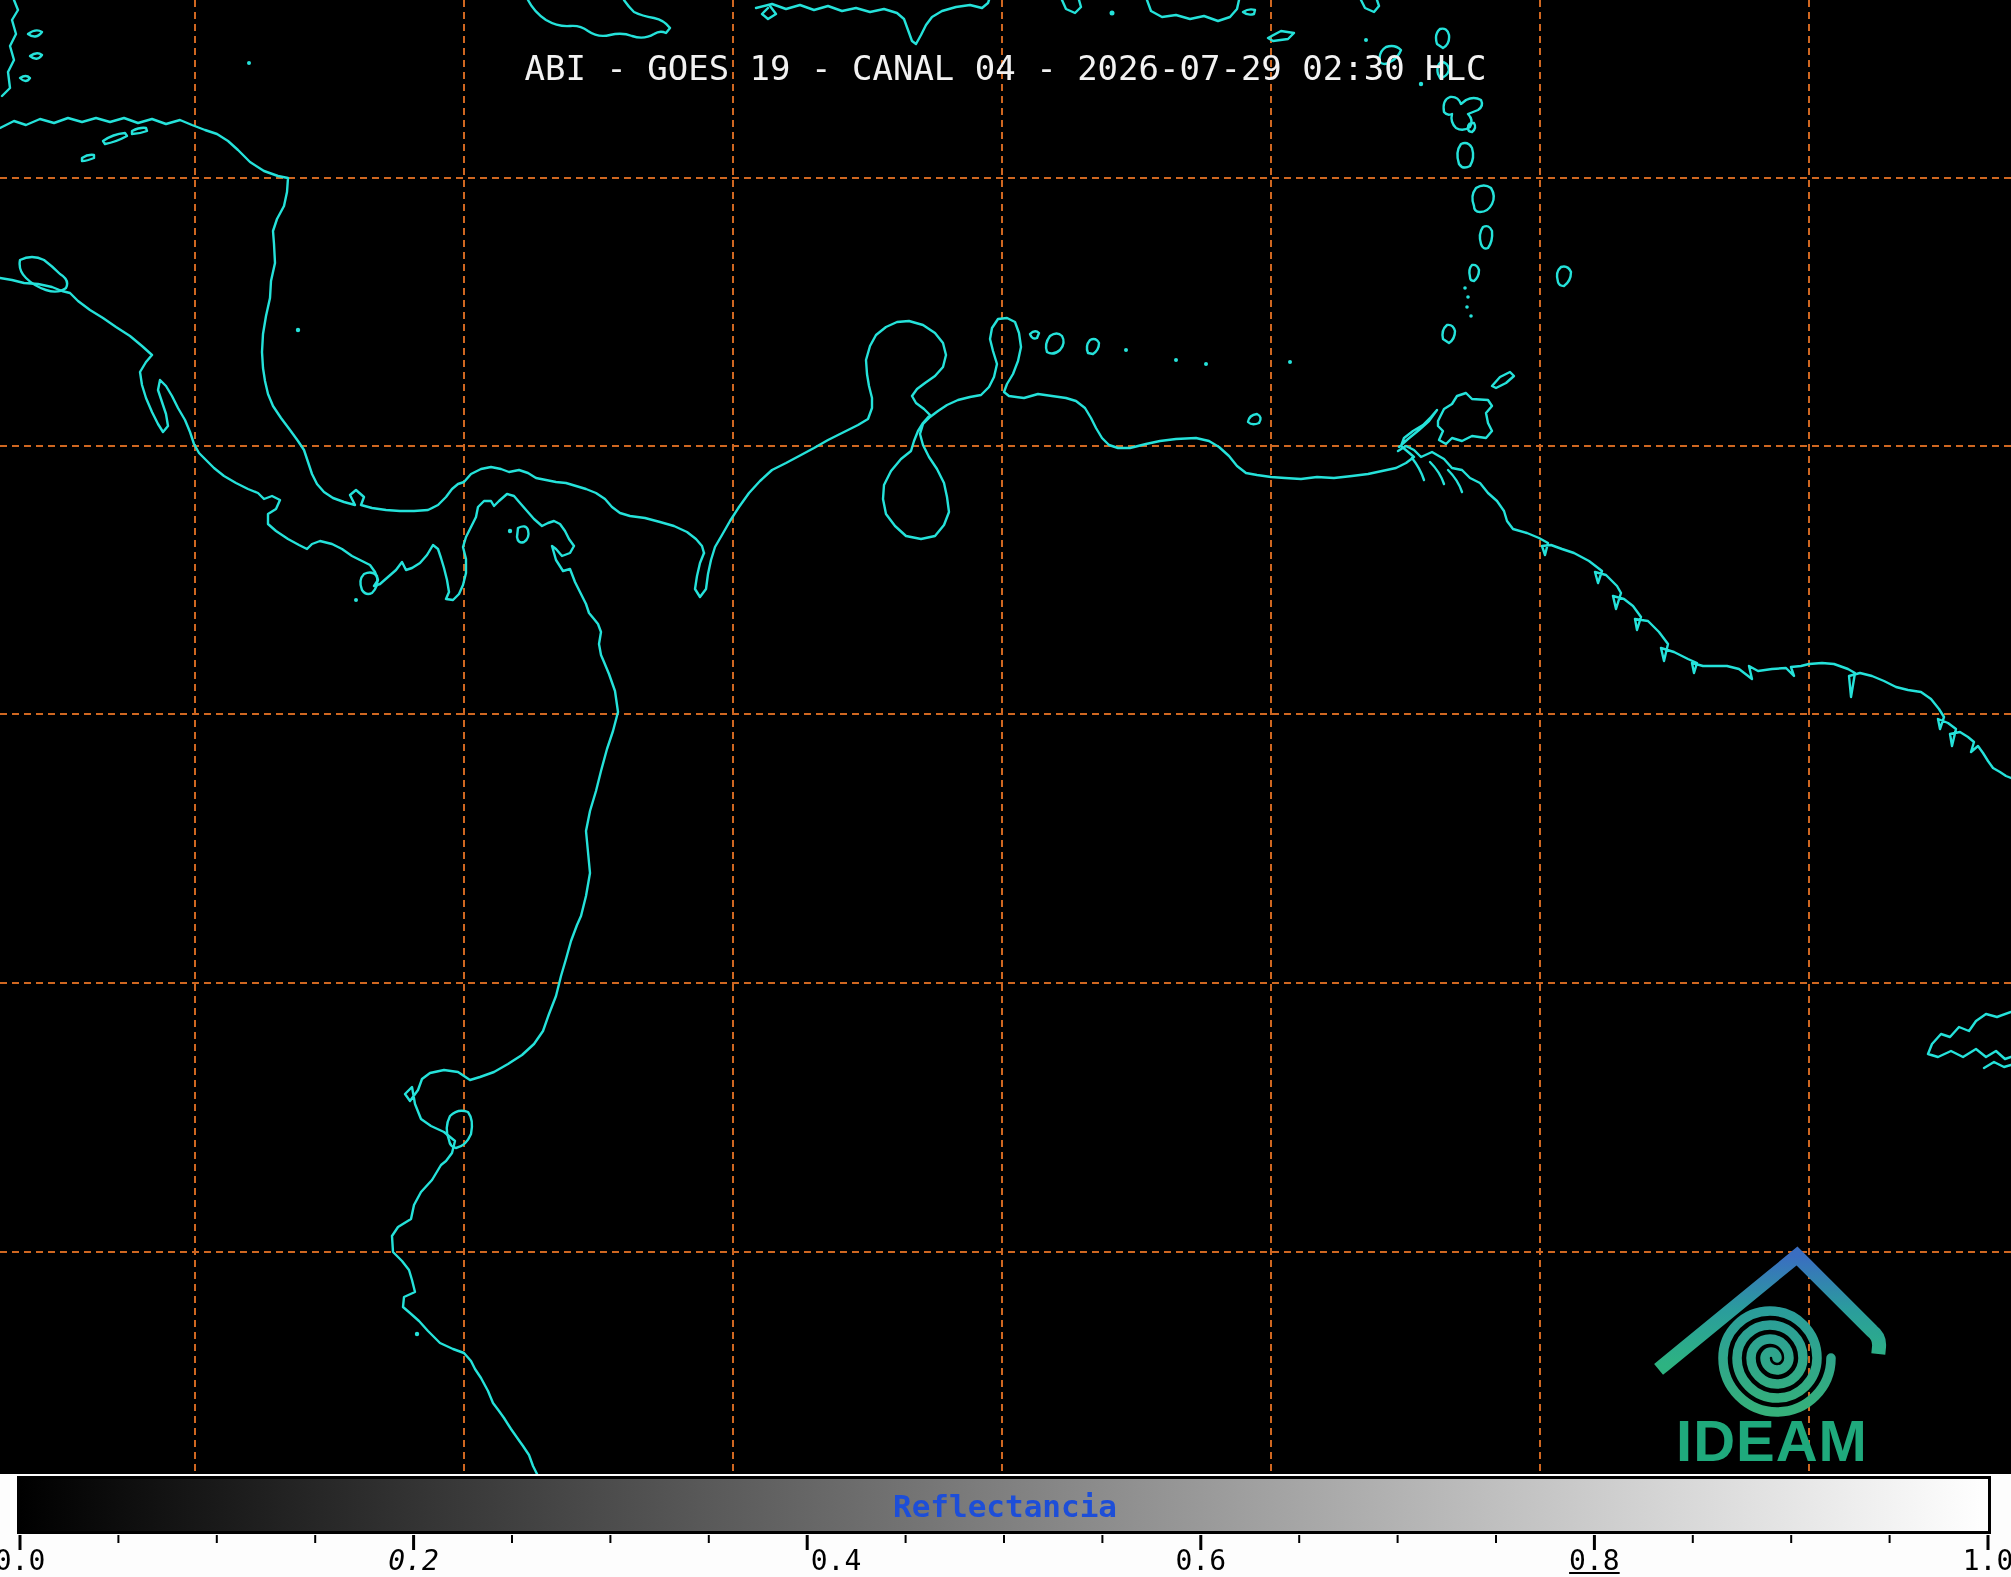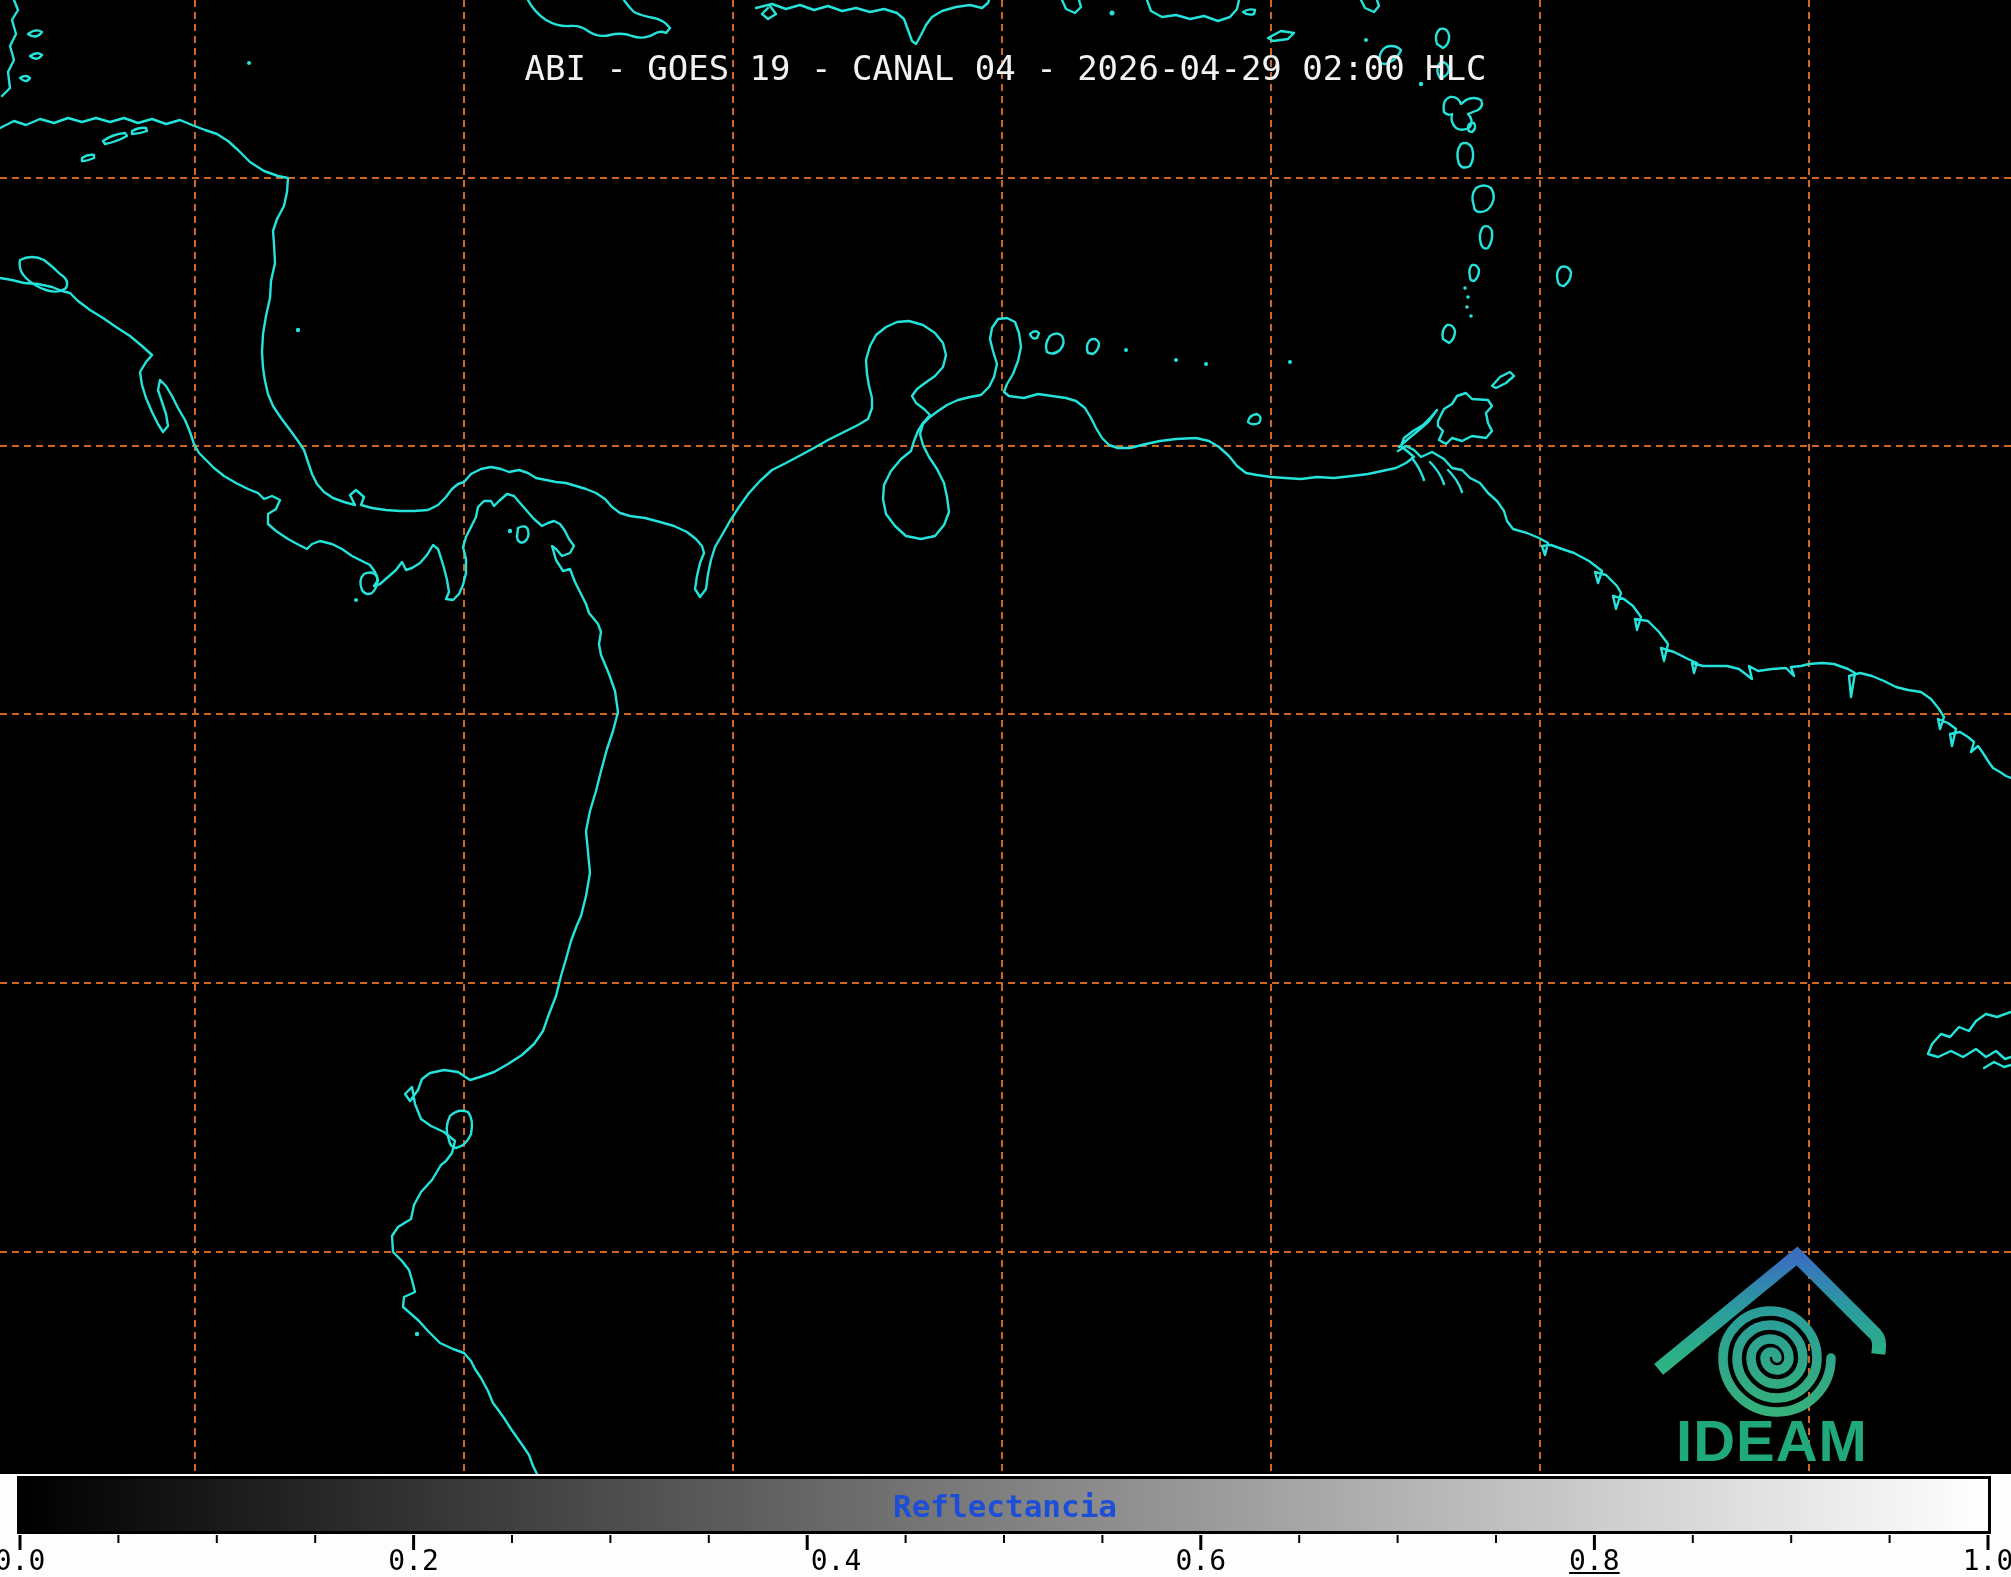--- a/index.html
+++ b/index.html
@@ -86,21 +86,21 @@
         <circle cx="1126" cy="350" r="2" fill="#25e2da"></circle>
         <circle cx="1176" cy="360" r="2" fill="#25e2da"></circle>
         <circle cx="1206" cy="364" r="2" fill="#25e2da"></circle>
         <circle cx="1290" cy="362" r="2" fill="#25e2da"></circle>
         <circle cx="510" cy="531" r="2.2" fill="#25e2da"></circle>
         <circle cx="356" cy="600" r="2" fill="#25e2da"></circle>
         <circle cx="417" cy="1334" r="2.2" fill="#25e2da"></circle>
       </g>
   </svg>
 
-  <div class="map-title">ABI - GOES 19 - CANAL 04 - 2026-04-29 02:00 HLC</div>
+  <div class="map-title">ABI - GOES 19 - CANAL 04 - 2026-07-29 02:30 HLC</div>
 
   <svg class="logo" viewBox="0 0 244 234">
     <defs>
       <linearGradient id="mg" x1="0" y1="0" x2="0" y2="1">
         <stop offset="0" stop-color="#3a6ec1"></stop>
         <stop offset="0.5" stop-color="#2a9d9c"></stop>
         <stop offset="1" stop-color="#2db381"></stop>
       </linearGradient>
       <linearGradient id="sg" x1="0" y1="0" x2="0" y2="1">
         <stop offset="0" stop-color="#2a9d9a"></stop>
@@ -134,19 +134,19 @@
       <line x1="1397.6000000000001" y1="61" x2="1397.6000000000001" y2="69" stroke="#000" stroke-width="2"></line>
       <line x1="1496.0000000000002" y1="61" x2="1496.0000000000002" y2="69" stroke="#000" stroke-width="2"></line>
       <line x1="1594.4000000000003" y1="61" x2="1594.4000000000003" y2="76" stroke="#000" stroke-width="3"></line>
       <line x1="1692.8000000000004" y1="61" x2="1692.8000000000004" y2="69" stroke="#000" stroke-width="2"></line>
       <line x1="1791.2000000000005" y1="61" x2="1791.2000000000005" y2="69" stroke="#000" stroke-width="2"></line>
       <line x1="1889.6000000000006" y1="61" x2="1889.6000000000006" y2="69" stroke="#000" stroke-width="2"></line>
       <line x1="1988.0000000000005" y1="61" x2="1988.0000000000005" y2="76" stroke="#000" stroke-width="3"></line>
     </svg>
   <div id="tick-labels">
       <div class="tick-label" style="left: 20px;">0.0</div>
-      <div class="tick-label" style="left: 413.6px;">0.2</div>
+      <div class="tick-label" style="left: 413.6px; font-style: italic;">0.2</div>
       <div class="tick-label" style="left: 836px;">0.4</div>
       <div class="tick-label" style="left: 1200.8px;">0.6</div>
       <div class="tick-label" style="left: 1594.4px; text-decoration: underline;">0.8</div>
       <div class="tick-label" style="left: 1988px;">1.0</div>
     </div>
 </div>
 
 </body></html>

